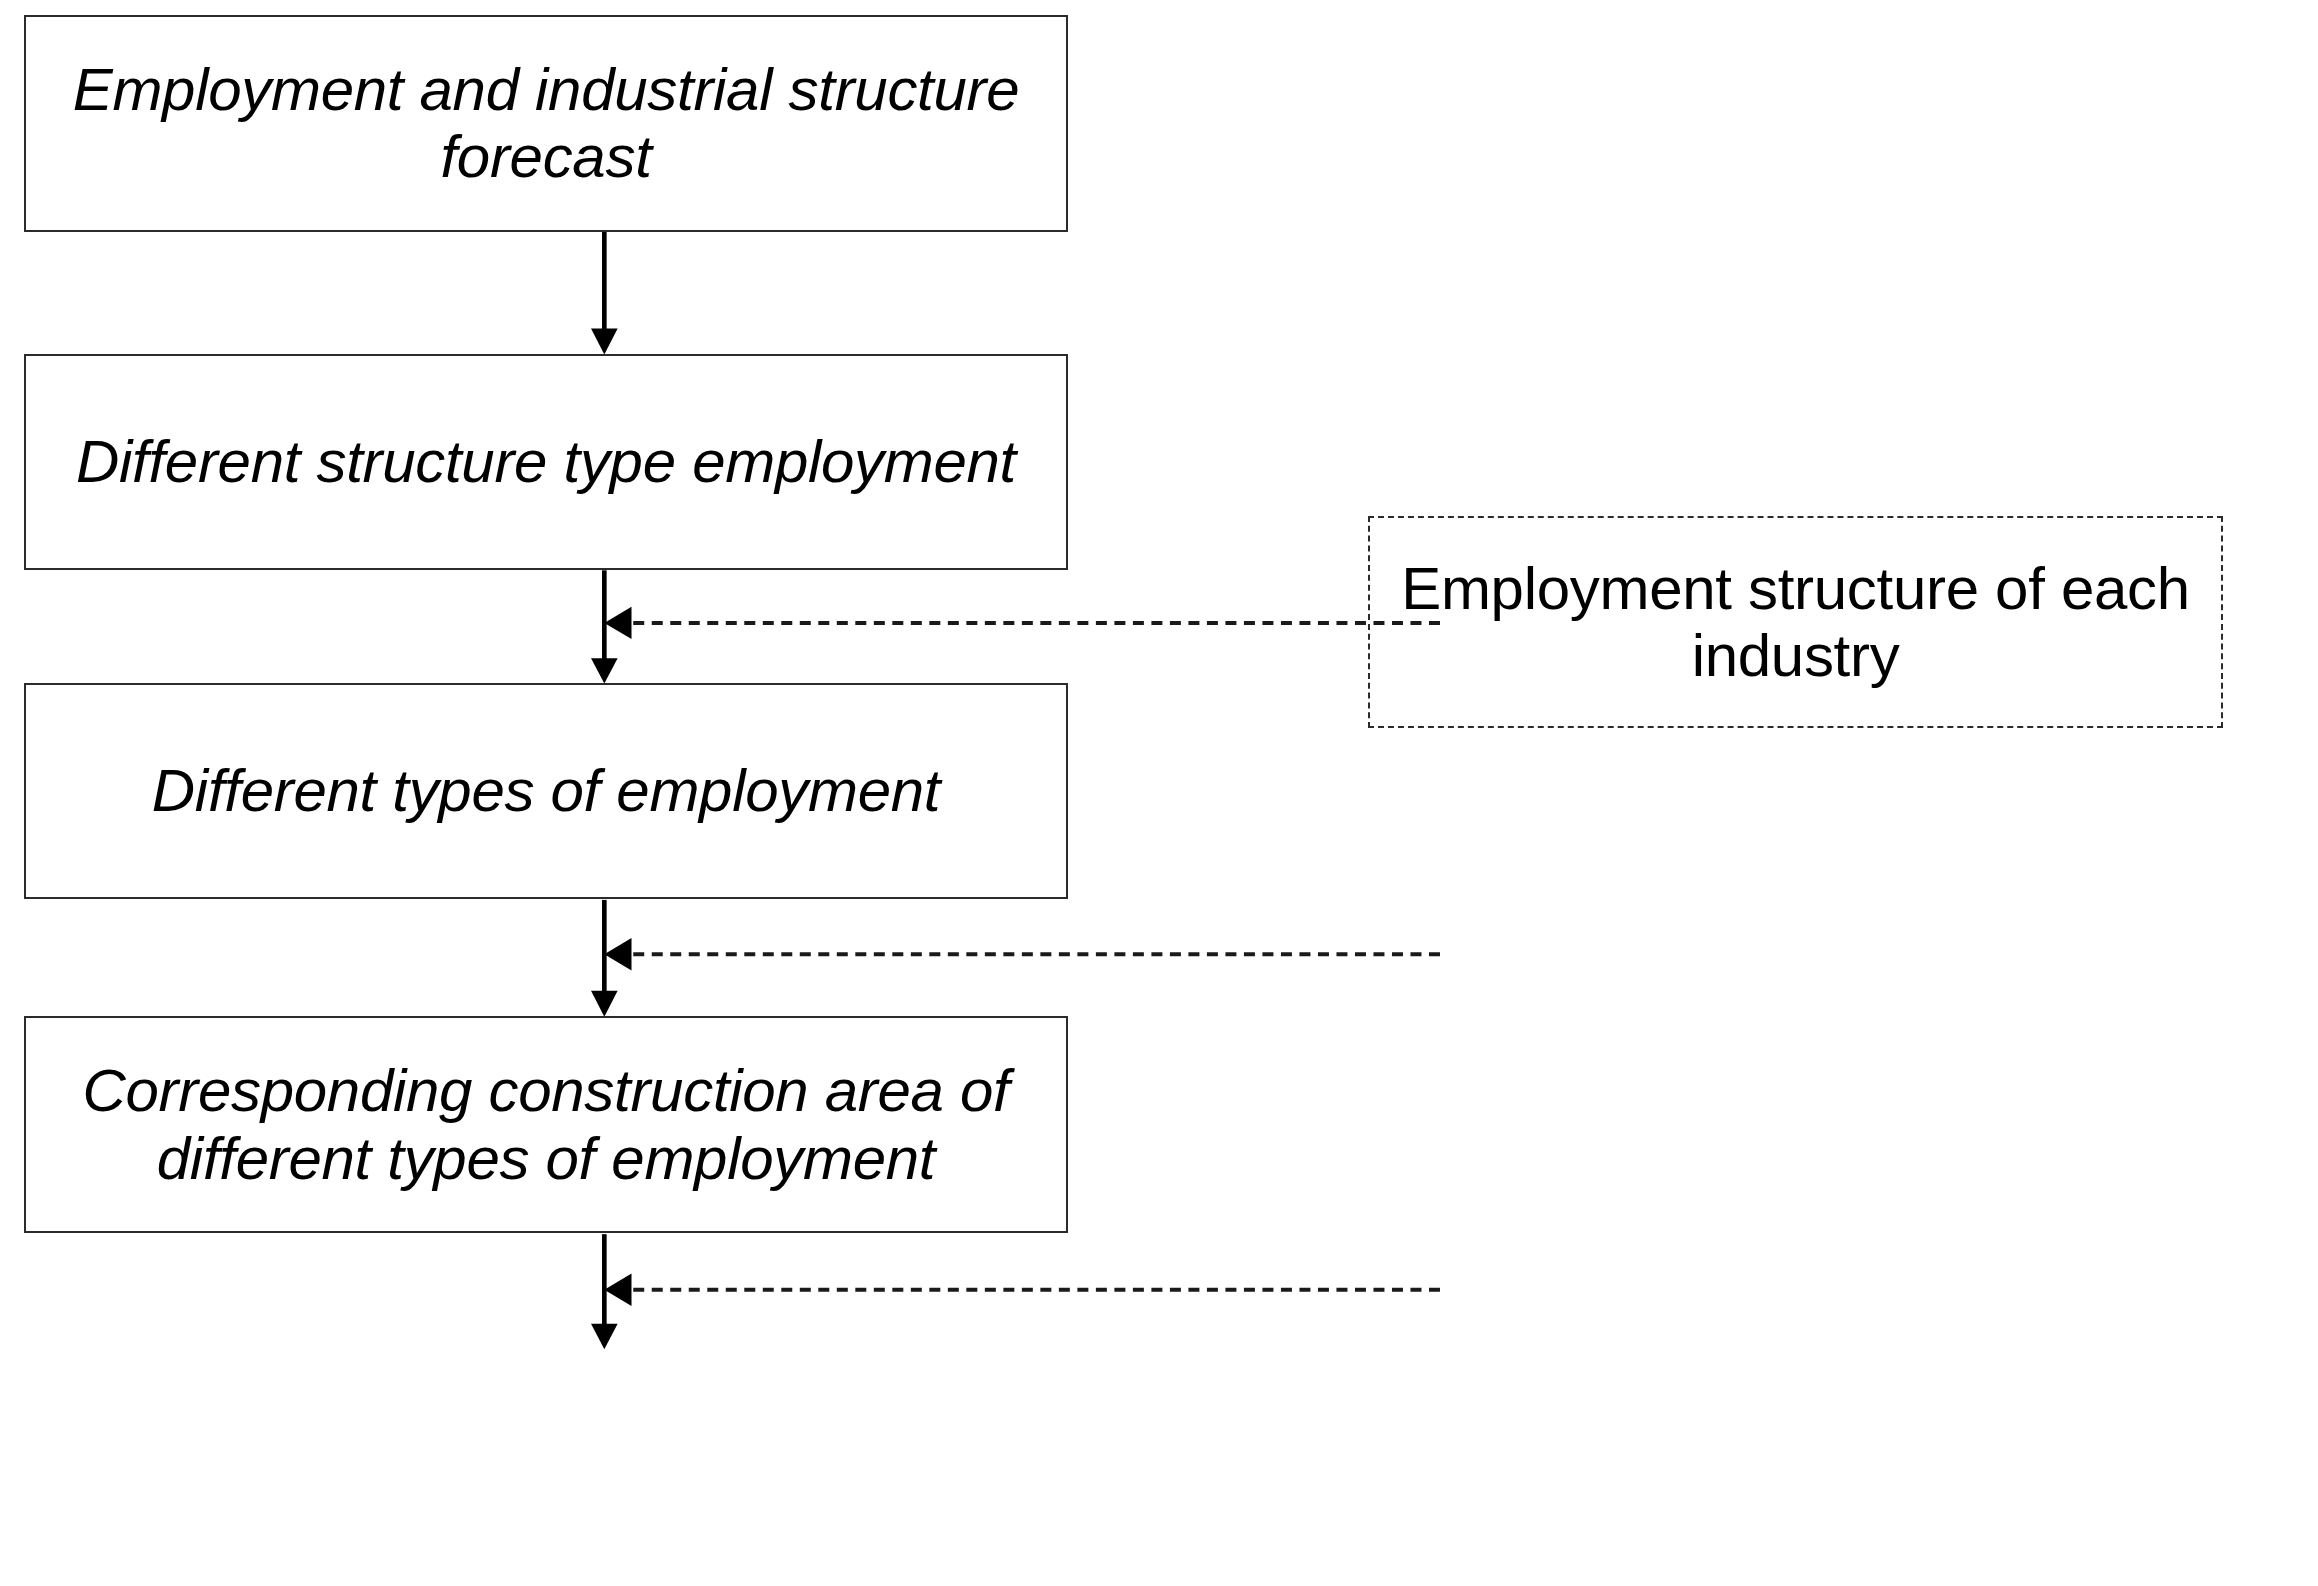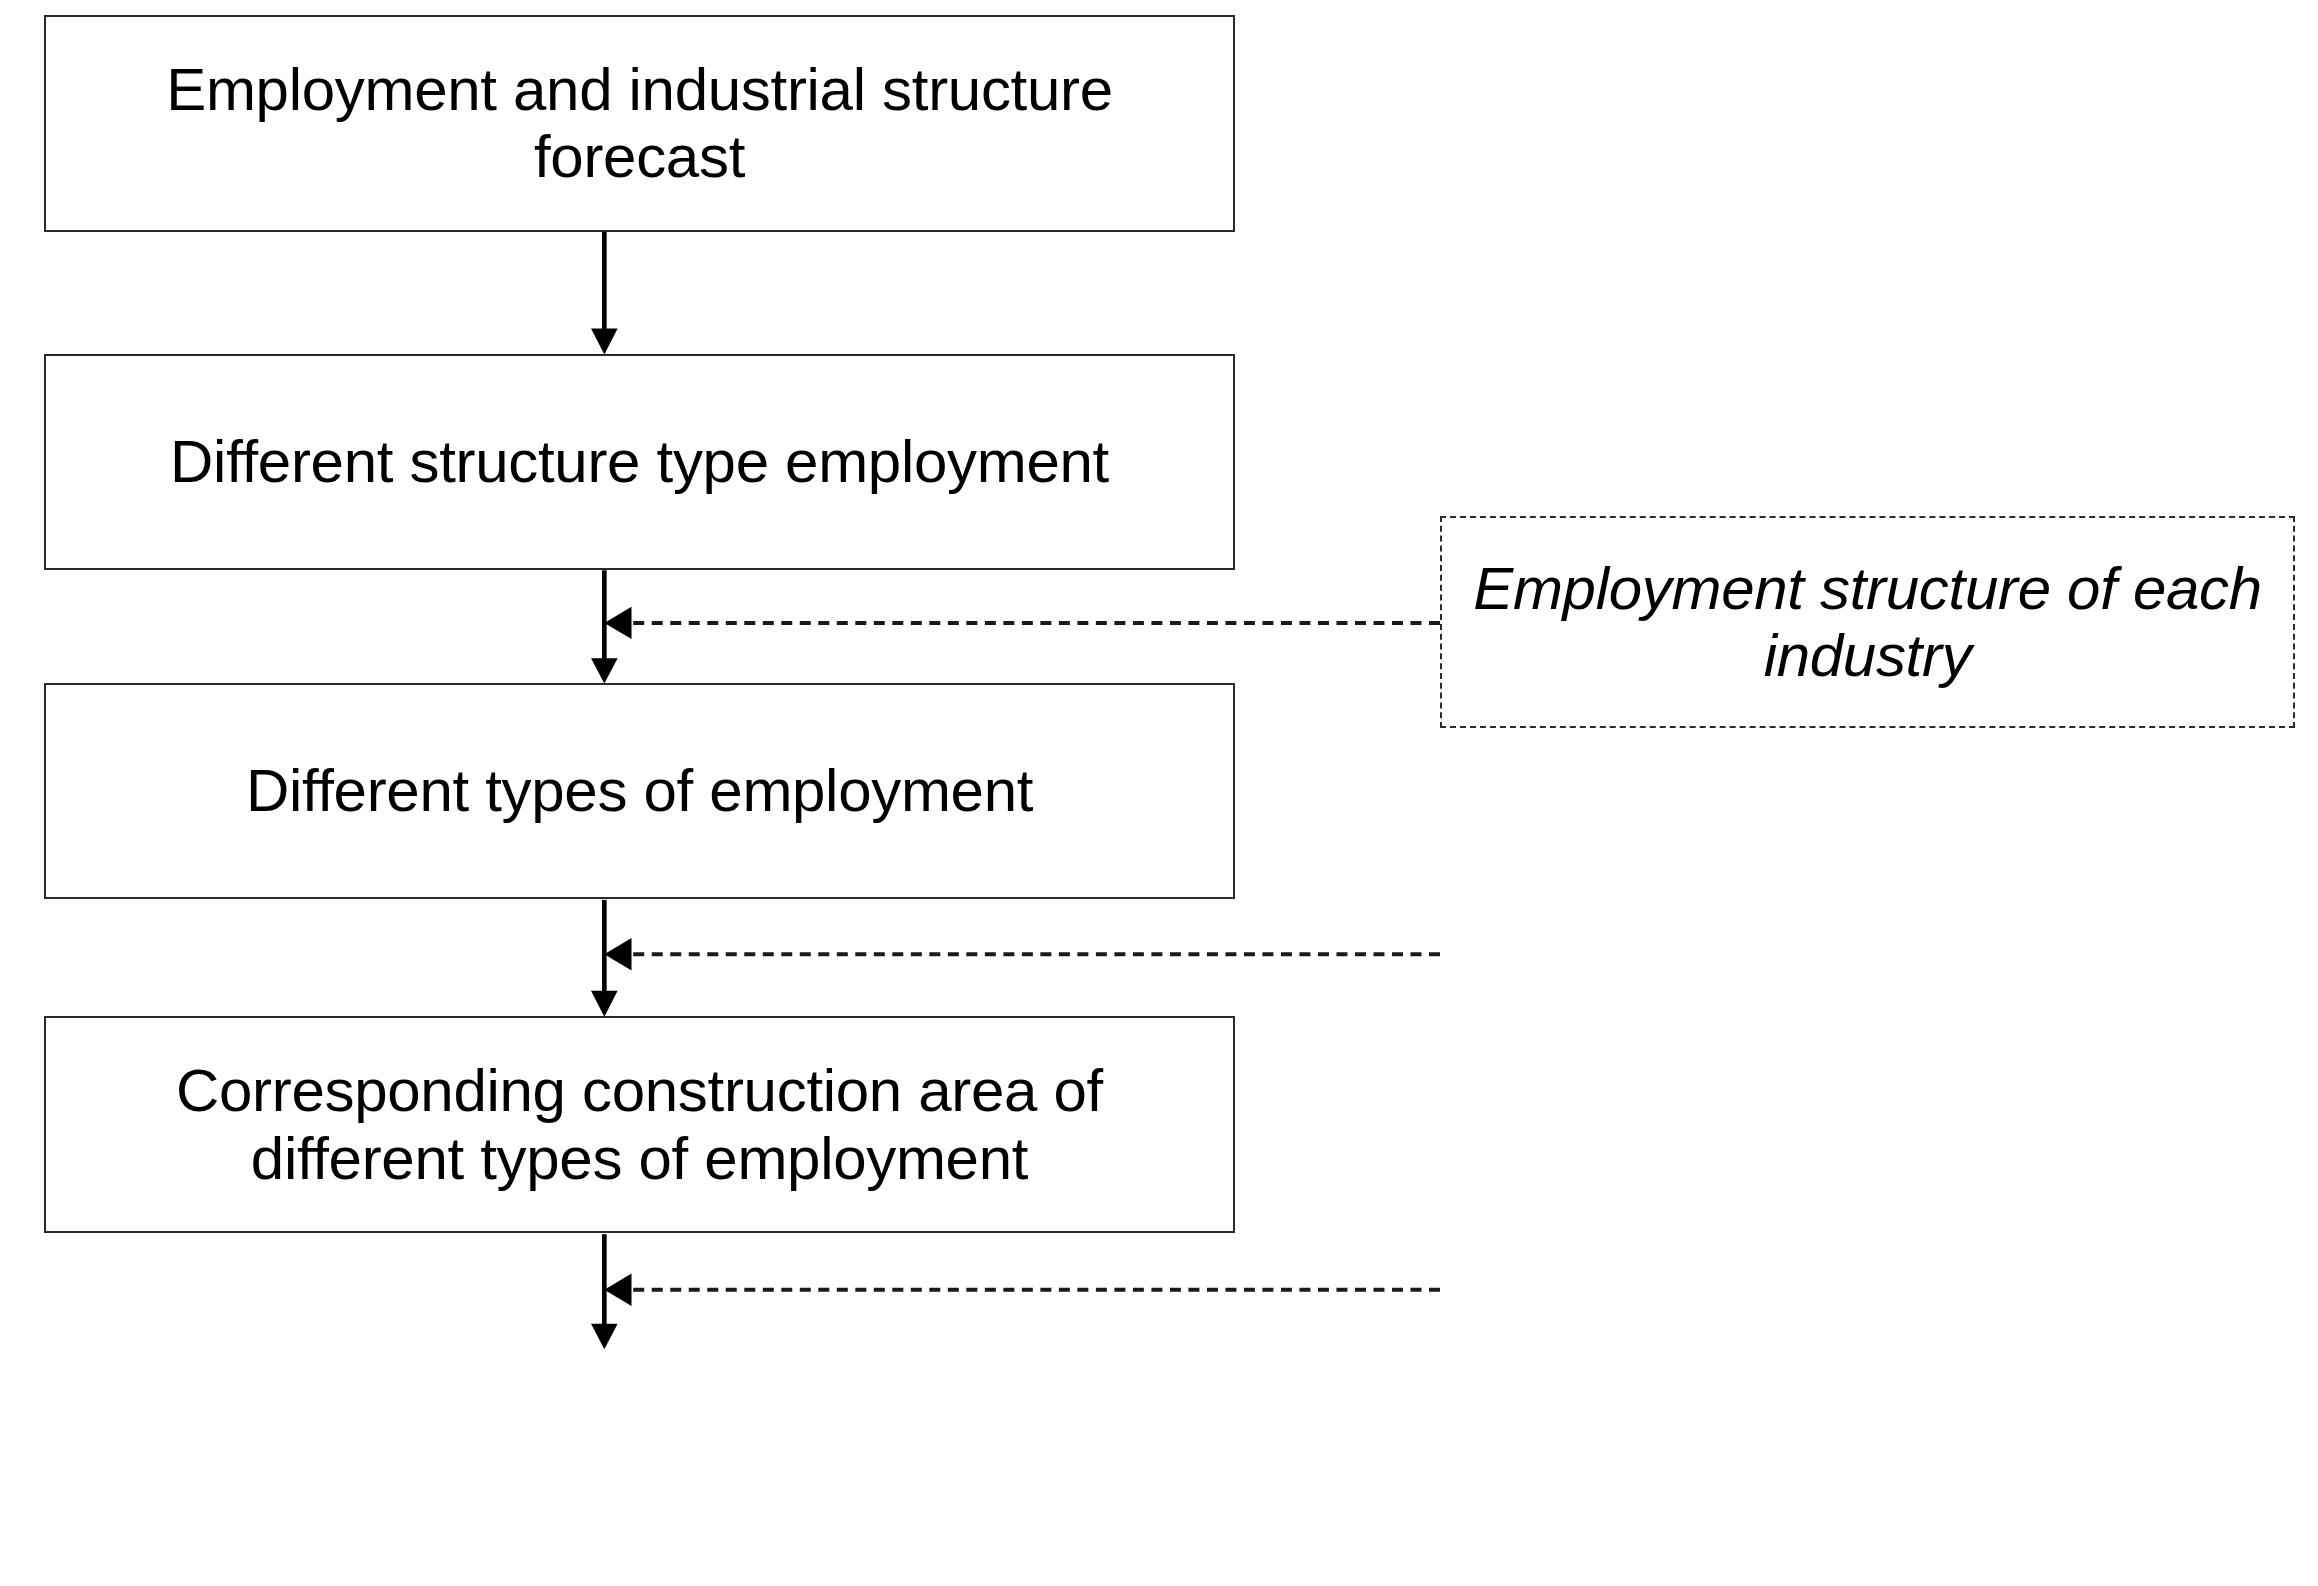--- a/index.html
+++ b/index.html
@@ -27,28 +27,28 @@
     box-sizing: border-box;
     display: flex;
     align-items: center;
     justify-content: center;
     text-align: center;
     color: #000000;
     background: transparent;
   }
   .node-solid {
     border: 2.9px solid #2b2b2b;
-    left: 44px;
-    width: 1191px;
+    left: 24px;
+    width: 1044px;
+    font-style: italic;
   }
   .node-dashed {
     border: 2.9px dashed #2b2b2b;
-    left: 1440px;
+    left: 1368px;
     width: 855px;
-    font-style: italic;
   }
   .node-label {
     display: block;
     font-size: 60px;
     line-height: 1.12;
     letter-spacing: -0.3px;
     font-weight: 400;
     white-space: pre-line;
     padding: 0 16px;
   }

